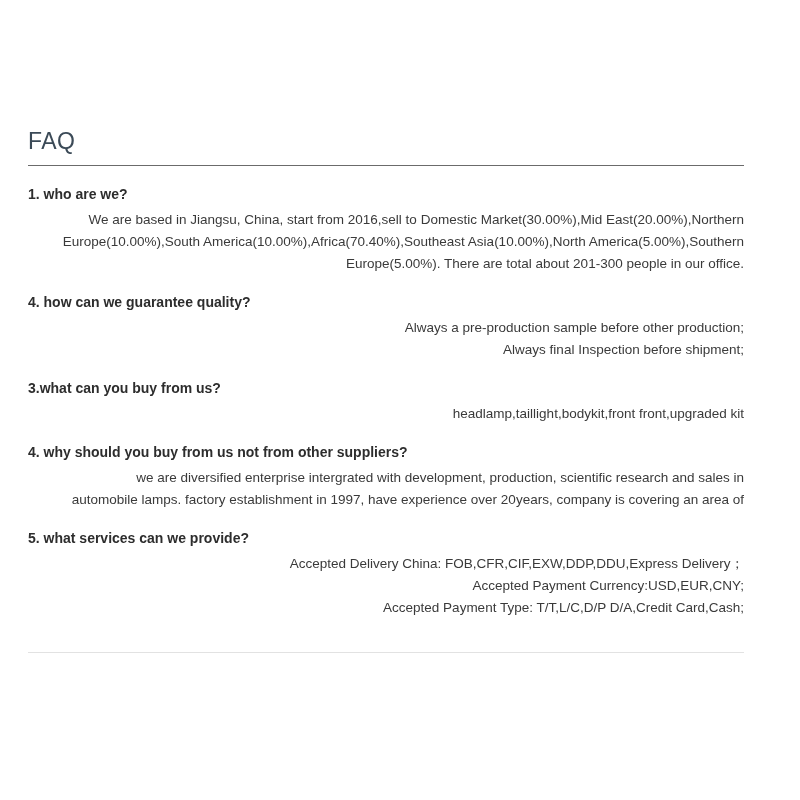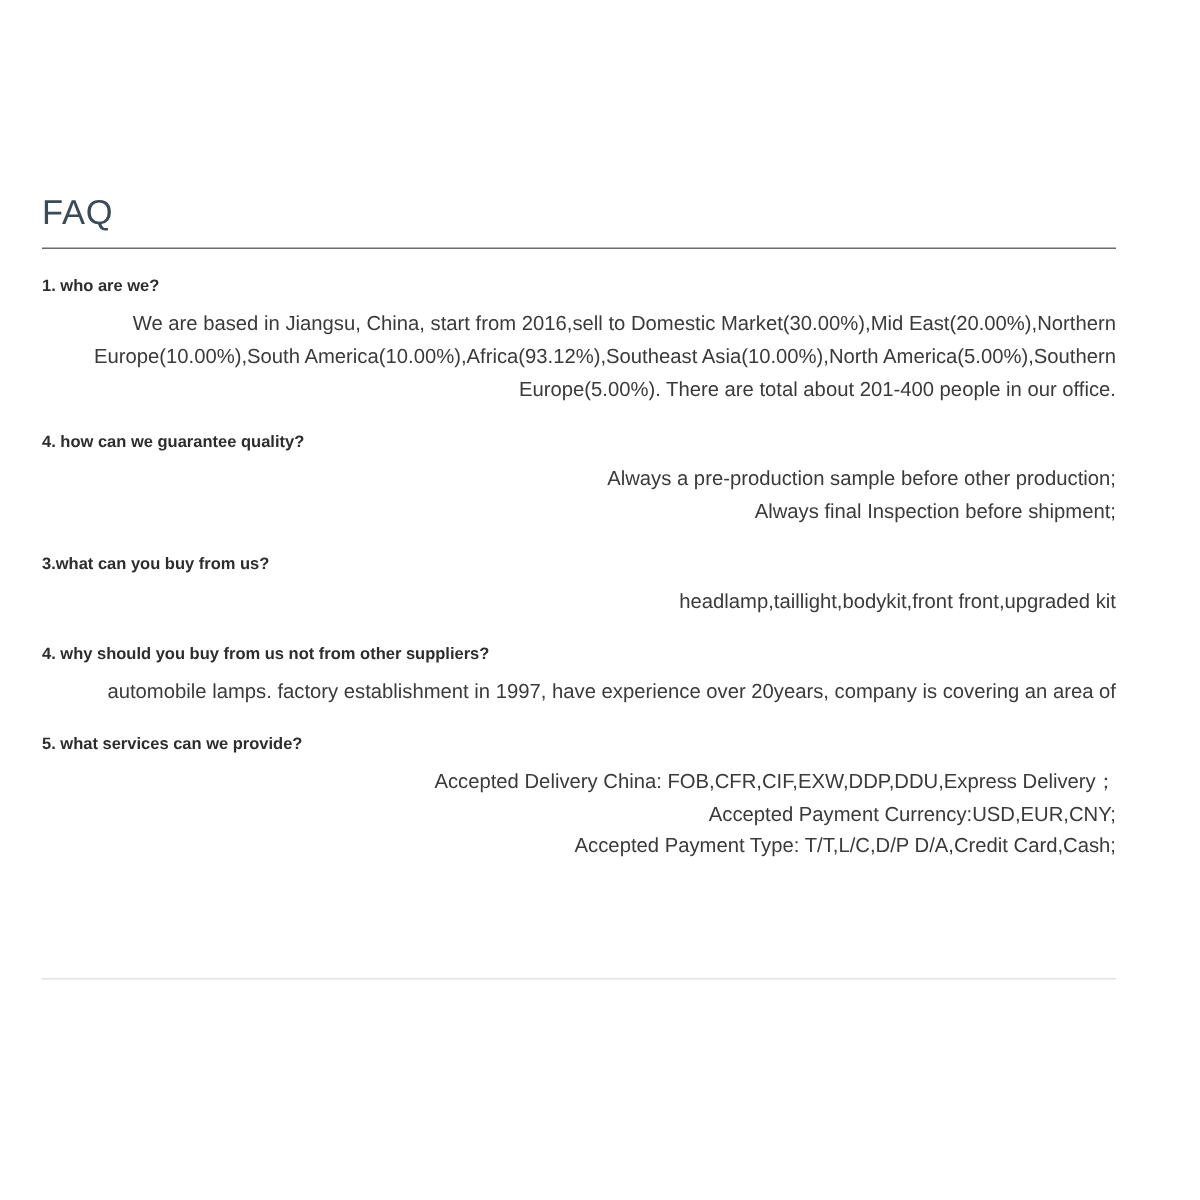--- a/index.html
+++ b/index.html
@@ -37,21 +37,21 @@
   .title-rule {
     border-bottom: 1px solid #6b6b6b;
     width: 100%;
     height: 0;
     margin-bottom: 18px;
   }
   .qa-block {
     margin-bottom: 17px;
   }
   .qa-question {
-    font-size: 11px;
+    font-size: 14px;
     font-weight: bold;
     color: #2d2d2d;
     margin: 0 0 5px 0;
     line-height: 1.45;
   }
   .qa-answer {
     font-size: 13.5px;
     font-weight: 400;
     color: #3a3a3a;
     line-height: 1.62;
@@ -76,22 +76,22 @@
 <div class="page">
 
   <section class="faq-section">
     <h1 class="faq-title">FAQ</h1>
     <div class="title-rule"></div>
 
     <div class="qa-block">
       <p class="qa-question">1. who are we?</p>
       <p class="qa-answer">
         <span class="line">We are based in Jiangsu, China, start from 2016,sell to Domestic Market(30.00%),Mid East(20.00%),Northern</span>
-        <span class="line">Europe(10.00%),South America(10.00%),Africa(93.12%),Southeast Asia(10.00%),North America(5.00%),Southern</span>
-        <span class="line">Europe(5.00%). There are total about 201-400 people in our office.</span>
+        <span class="line">Europe(10.00%),South America(10.00%),Africa(70.40%),Southeast Asia(10.00%),North America(5.00%),Southern</span>
+        <span class="line">Europe(5.00%). There are total about 201-300 people in our office.</span>
       </p>
     </div>
 
     <div class="qa-block">
       <p class="qa-question">4. how can we guarantee quality?</p>
       <p class="qa-answer">
         <span class="line">Always a pre-production sample before other production;</span>
         <span class="line">Always final Inspection before shipment;</span>
       </p>
     </div>
@@ -99,20 +99,21 @@
     <div class="qa-block">
       <p class="qa-question">3.what can you buy from us?</p>
       <p class="qa-answer">
         <span class="line">headlamp,taillight,bodykit,front front,upgraded kit</span>
       </p>
     </div>
 
     <div class="qa-block">
       <p class="qa-question">4. why should you buy from us not from other suppliers?</p>
       <p class="qa-answer">
+        <span class="line">we are diversified enterprise intergrated with development, production, scientific research and sales in</span>
         <span class="line">automobile lamps. factory establishment in 1997, have experience over 20years, company is covering an area of</span>
       </p>
     </div>
 
     <div class="qa-block">
       <p class="qa-question">5. what services can we provide?</p>
       <p class="qa-answer">
         <span class="line">Accepted Delivery China: FOB,CFR,CIF,EXW,DDP,DDU,Express Delivery；</span>
         <span class="line">Accepted Payment Currency:USD,EUR,CNY;</span>
         <span class="line">Accepted Payment Type: T/T,L/C,D/P D/A,Credit Card,Cash;</span>

